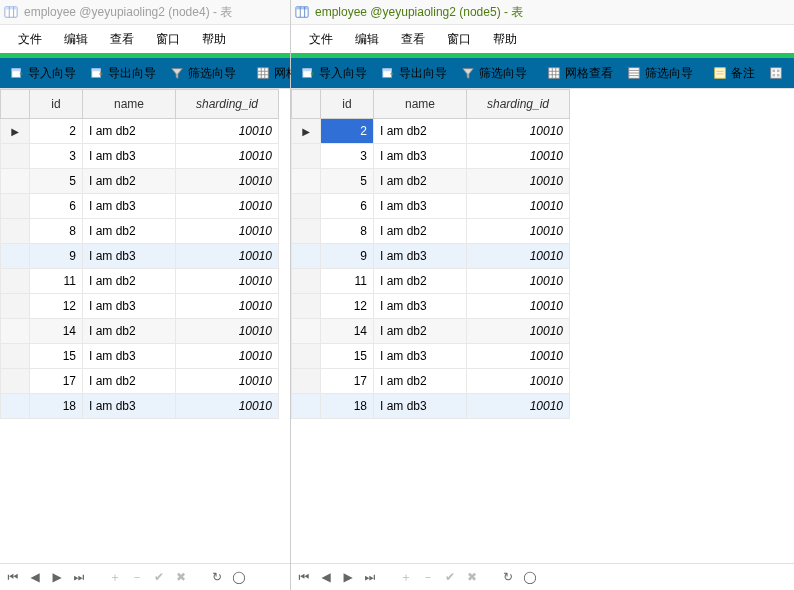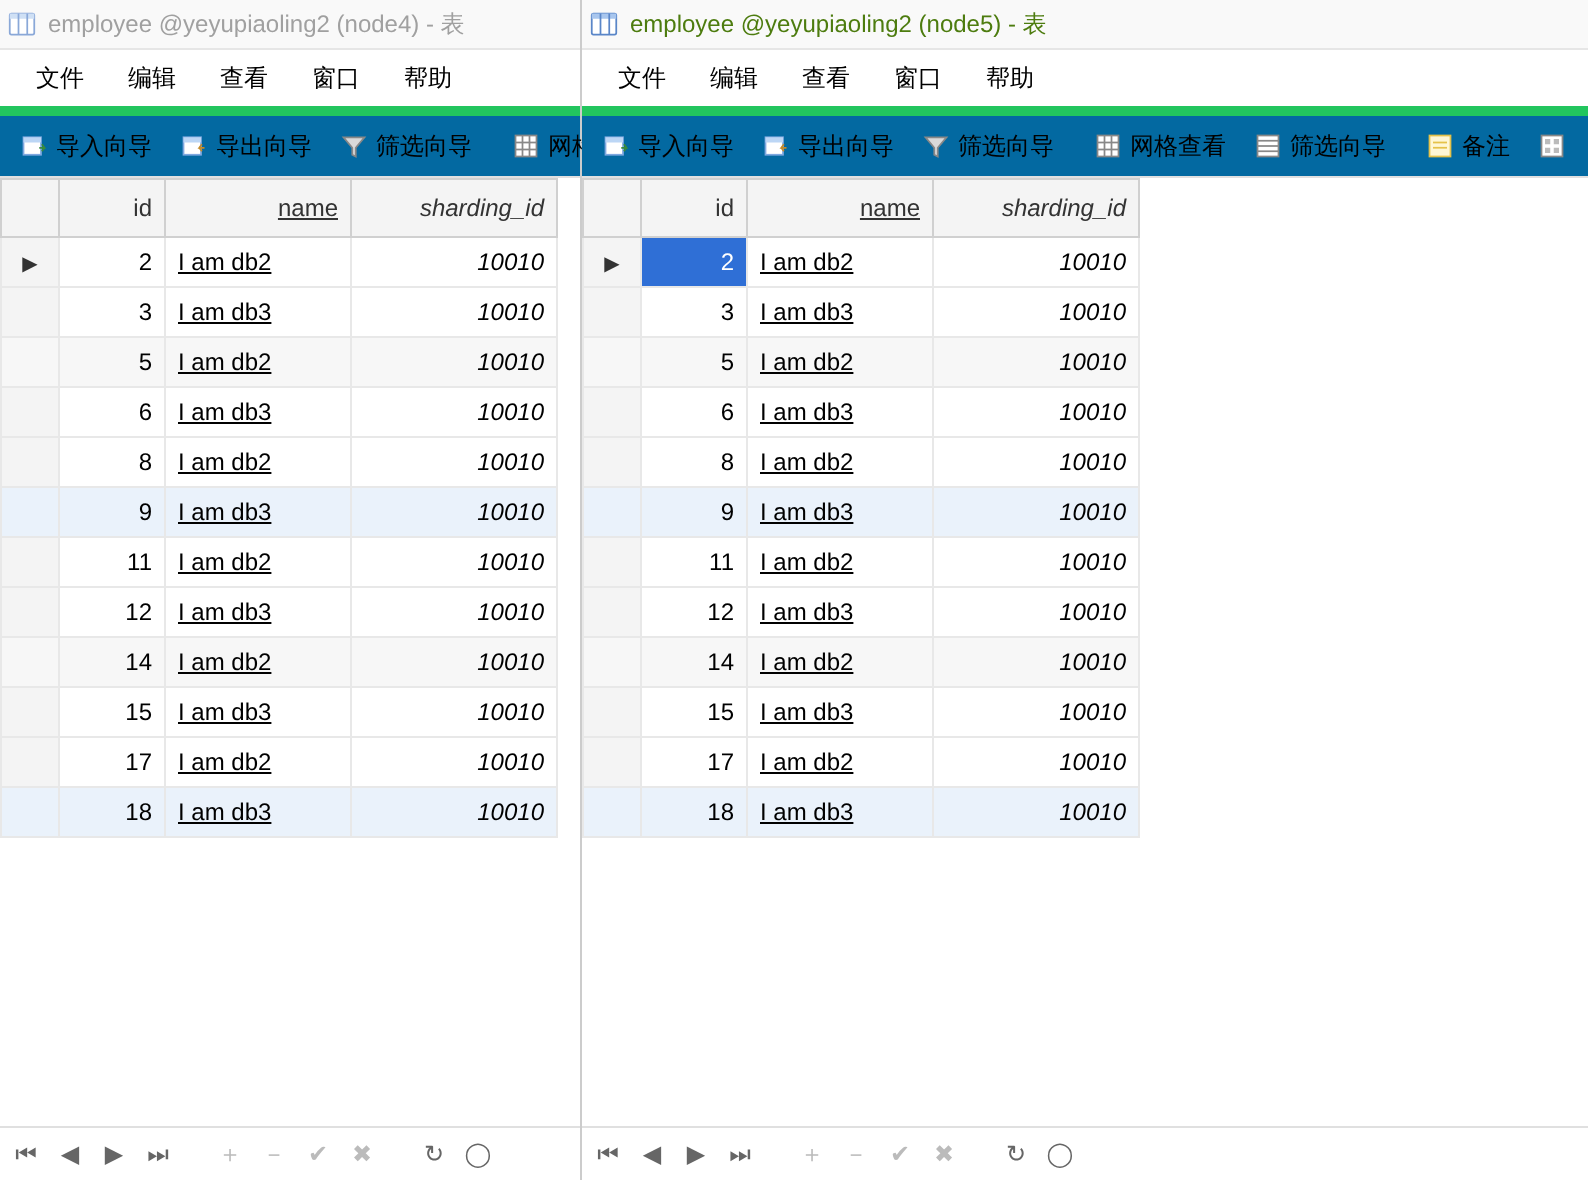--- a/index.html
+++ b/index.html
@@ -86,38 +86,38 @@
     background: #fff;
   }
   table.data {
     border-collapse: collapse;
     font-size: 12px;
   }
   table.data th {
     background: #f4f4f4;
     border: 1px solid #d0d0d0;
     padding: 4px 6px;
-    text-align: right;
+    text-align: center;
     font-weight: normal;
     height: 20px;
     color: #333;
   }
   table.data td {
     border: 1px solid #e8e8e8;
     padding: 3px 6px;
     height: 18px;
   }
   .row-handle {
     width: 16px;
     background: #f4f4f4;
     border: 1px solid #d0d0d0;
     text-align: center;
   }
   .col-id    { width: 40px; text-align: right; }
-  .col-name  { width: 80px; text-align: left; text-decoration: underline; }
+  .col-name  { width: 80px; text-align: left; }
   .col-shard { width: 90px; text-align: right; font-style: italic; }
 
   tr.alt td { background: #f7f7f7; }
   tr.hl  td { background: #eaf2fb; }
 
   td.cell-selected {
     background: #2f6fd6 !important;
     color: #fff;
   }
   .row-pointer { color: #333; font-size: 10px; }

